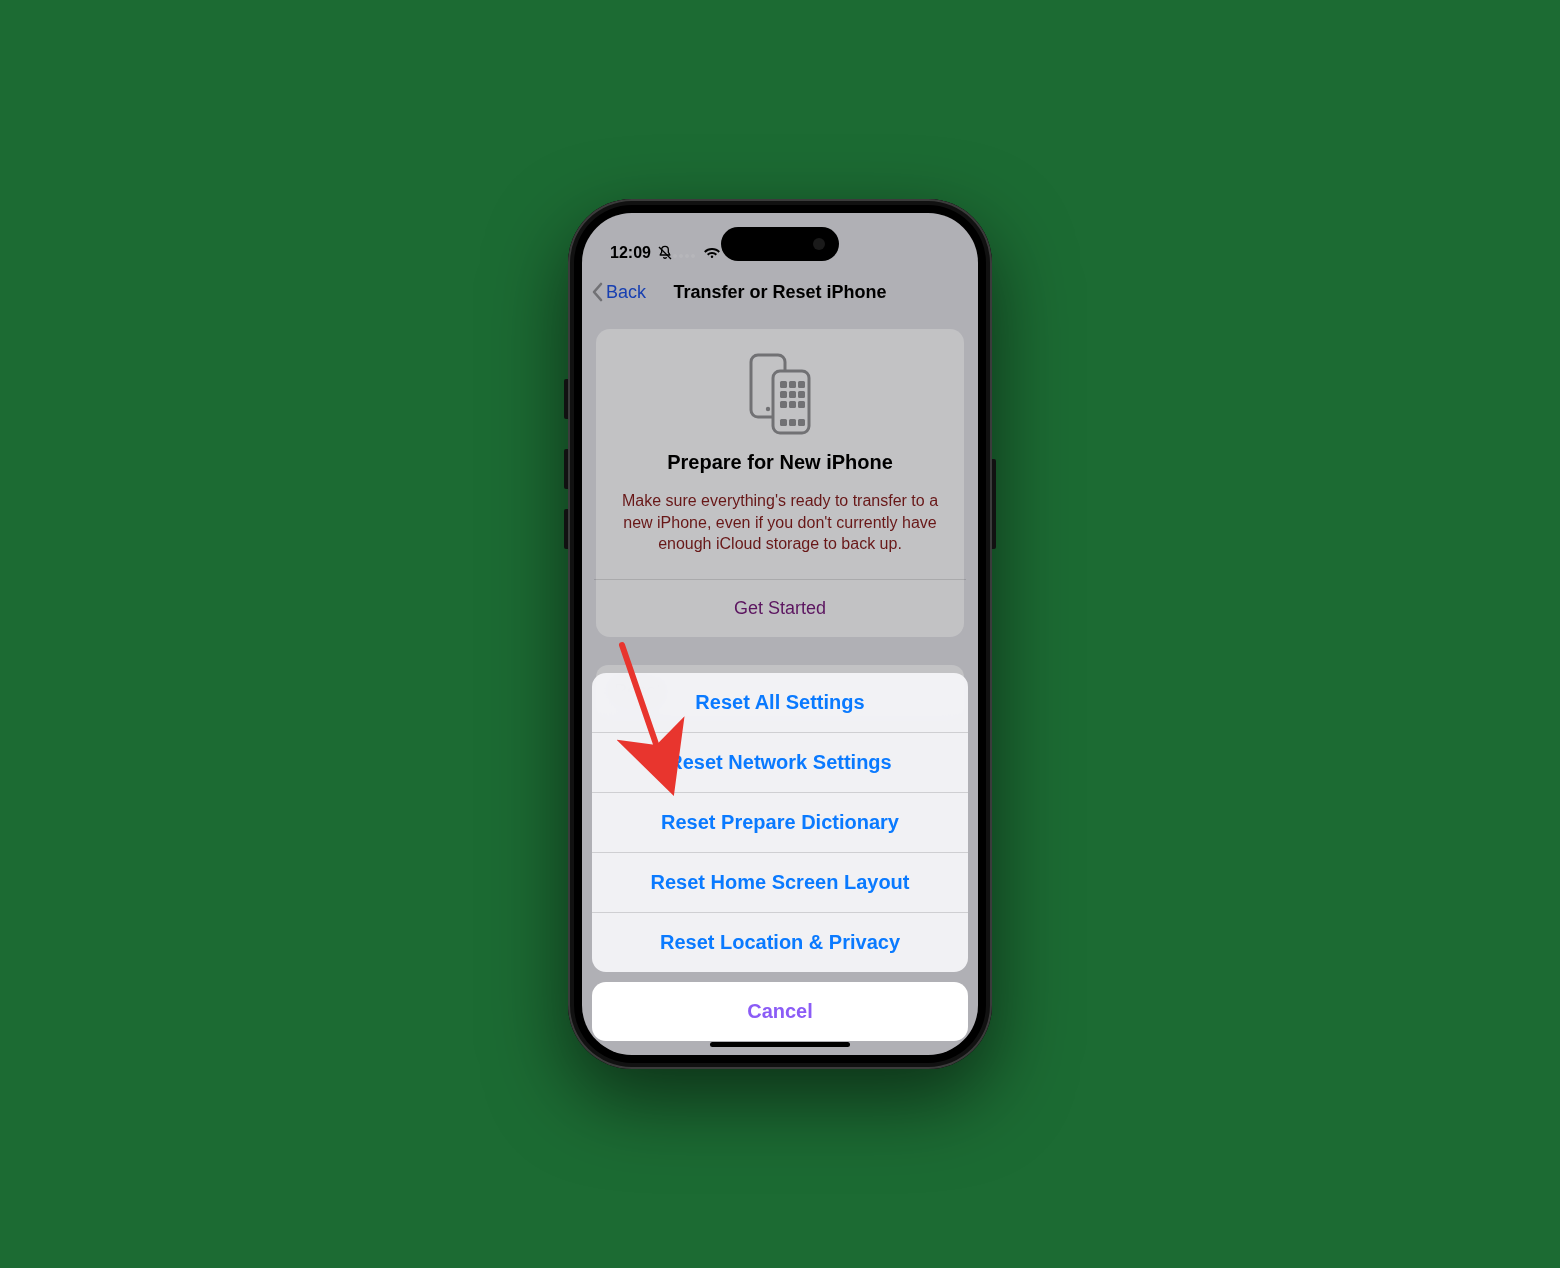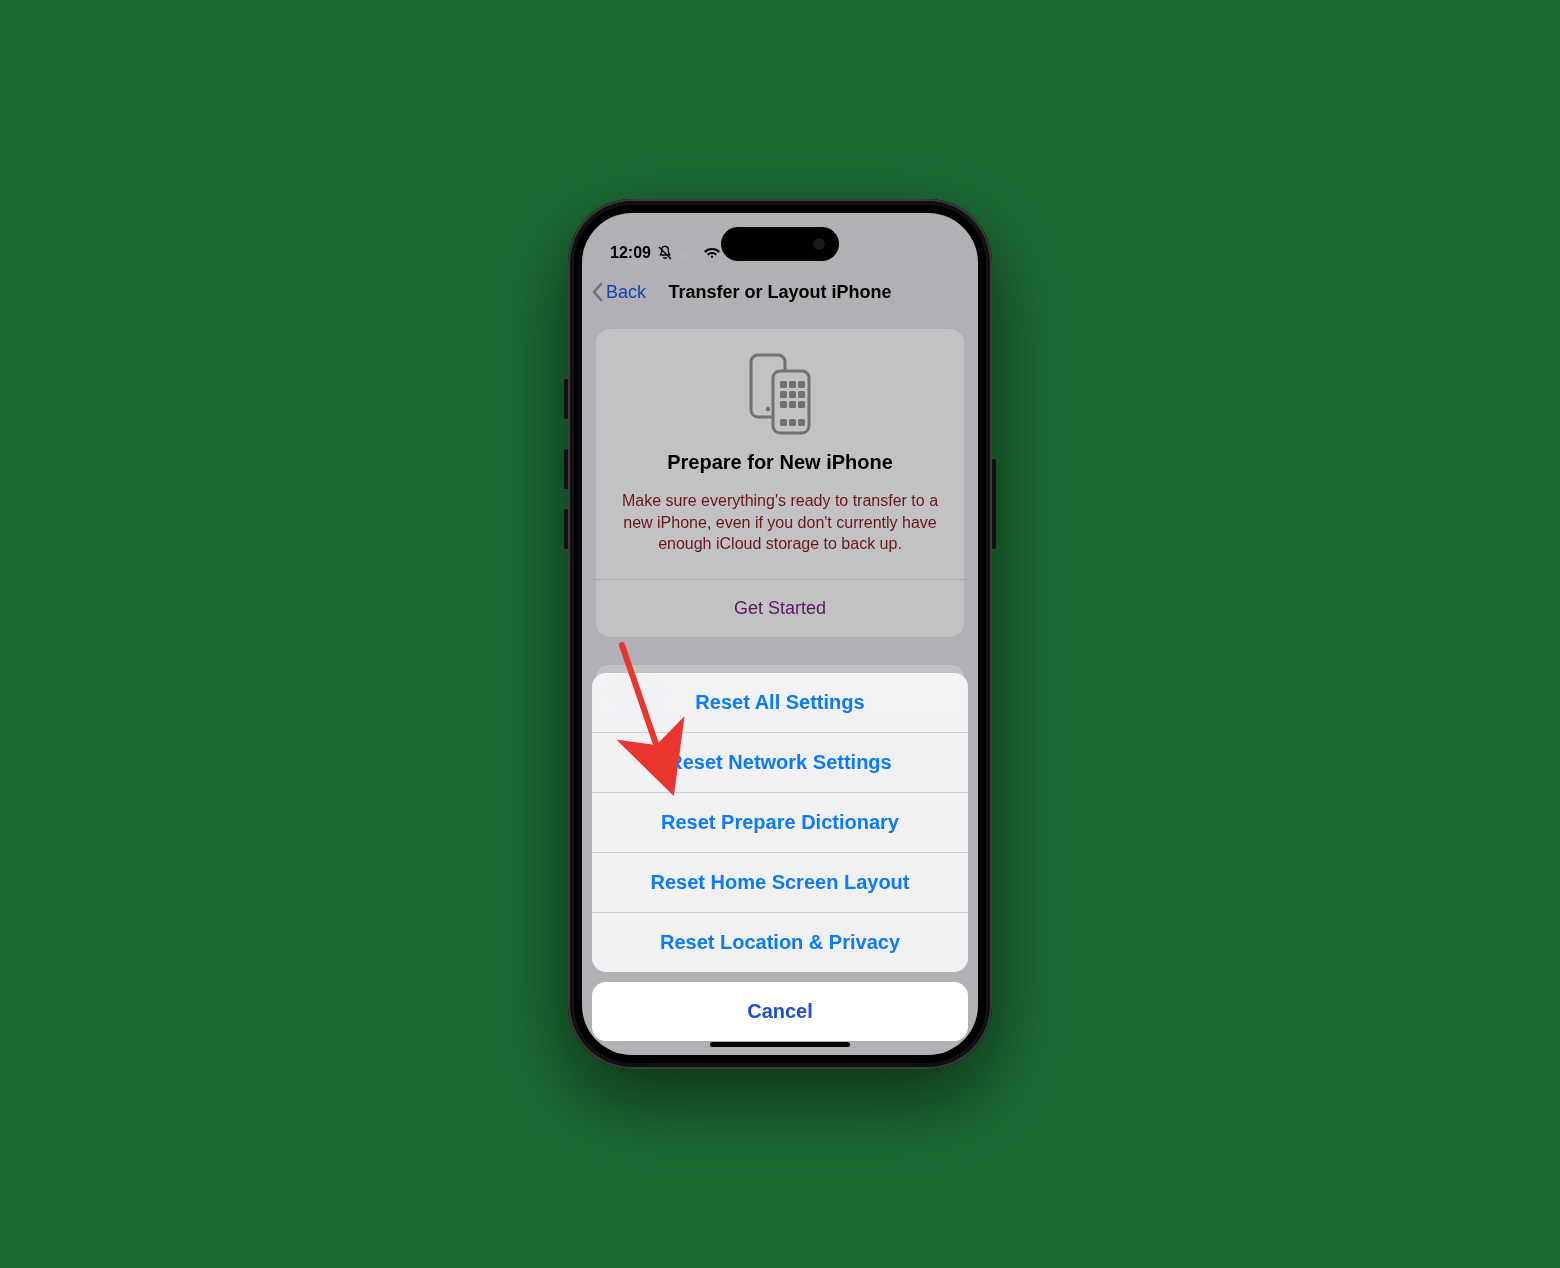--- a/index.html
+++ b/index.html
@@ -216,21 +216,21 @@
   }
   .sheet-item:last-child { border-bottom: none; }
   .cancel {
     margin-top: 10px;
     background: #fff;
     border-radius: 14px;
     text-align: center;
     padding: 18px 8px;
     font-size: 20px;
     font-weight: 600;
-    color: #1d4ed8;
+    color: #8b5cf6;
   }
 
   
   .home-indicator {
     position: absolute;
     bottom: 8px;
     left: 50%;
     transform: translateX(-50%);
     width: 140px;
     height: 5px;
@@ -284,21 +284,21 @@
       </div>
     </div>
 
     <div class="nav">
       <div class="nav-back">
         <svg width="14" height="20" viewBox="0 0 12 20">
           <path d="M10 2 3 10l7 8" fill="none" stroke="#8a8a8f" stroke-width="2.6" stroke-linecap="round" stroke-linejoin="round"></path>
         </svg>
         <span>Back</span>
       </div>
-      <div class="nav-title">Transfer or Layout iPhone</div>
+      <div class="nav-title">Transfer or Reset iPhone</div>
     </div>
 
     <div class="content">
       <div class="card">
         <div class="card-ill">
           <svg width="74" height="86" viewBox="0 0 74 86">
             <rect x="8" y="4" width="34" height="62" rx="7" fill="none" stroke="#8a8a8e" stroke-width="3"></rect>
             <circle cx="25" cy="58" r="2.2" fill="#8a8a8e"></circle>
             <rect x="30" y="20" width="36" height="62" rx="7" fill="#ededf0" stroke="#8a8a8e" stroke-width="3"></rect>
             <g fill="#8a8a8e">

